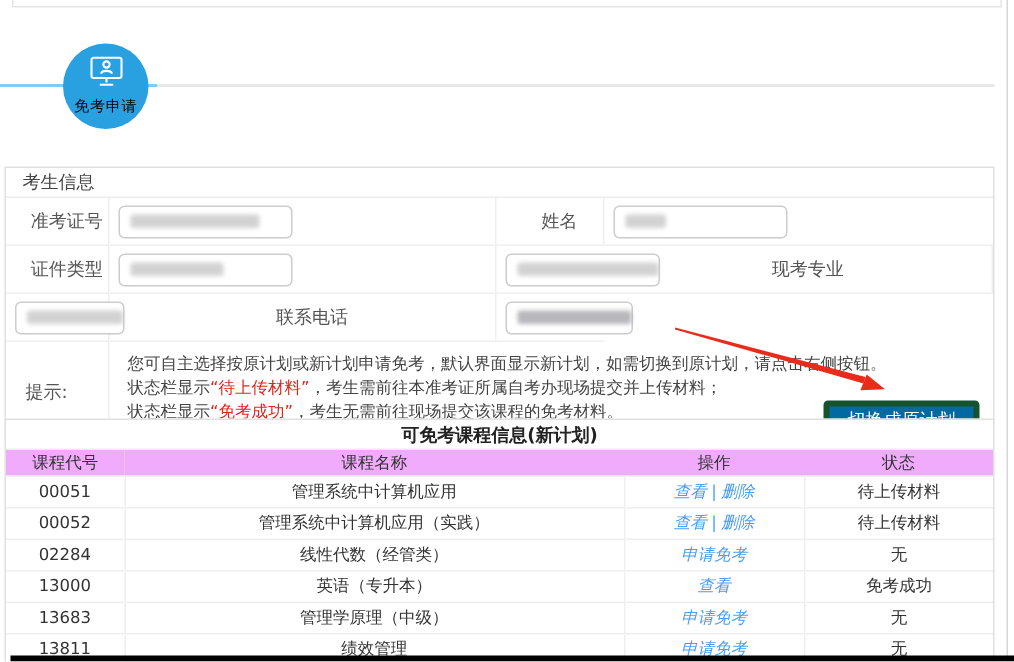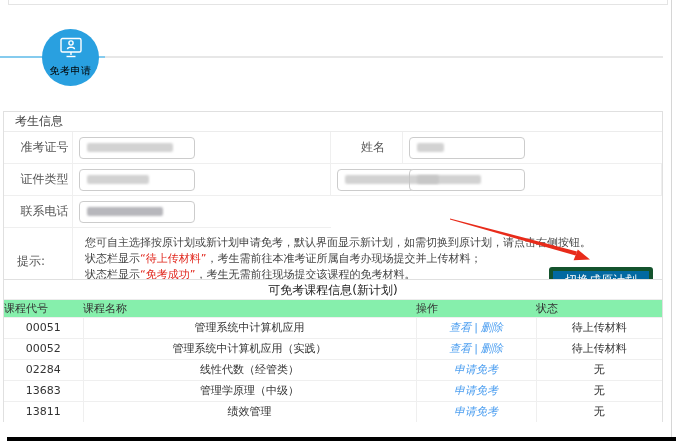--- a/index.html
+++ b/index.html
@@ -49,24 +49,24 @@
   .hint-body { position:relative; padding:7px 10px 6px 12px; font-size:11px; line-height:16px;
     color:#444; min-height:66px; }
   .red { color:#e0251b; }
   .switch-btn { position:absolute; right:9px; bottom:7px; height:20px; padding:0 12px;
     background:#0369a1; color:#fff; border:4px solid #14532d; border-radius:3px; font-size:12px;
     line-height:18px; cursor:pointer; font-family:inherit; }
 
   
   .table-panel { position:absolute; left:3px; top:279px; width:660px; background:#fff;
     border:1px solid #e0e0e0; border-bottom:none; }
-  .table-title { height:20px; line-height:20px; text-align:center; font-weight:normal;
+  .table-title { height:20px; line-height:20px; text-align:center; font-weight:bold;
     font-size:12px; color:#222; border-bottom:1px solid #ececec; }
   table { width:100%; border-collapse:collapse; table-layout:fixed; }
-  thead td { height:17px; background:#86efac; color:#333; text-align:left; font-size:11px; }
+  thead td { height:17px; background:#f0abfc; color:#333; text-align:center; font-size:11px; }
   tbody td { height:21px; text-align:center; font-size:11px; color:#333;
     border-top:1px solid #efefef; }
   tbody td + td { border-left:1px solid #efefef; }
   a.op { color:#4c9ef0; text-decoration:none; cursor:pointer;font-style:italic; }
   .sep { color:#4c9ef0; margin:0 3px; }
 
   
   .bottom-bar { position:absolute; left:7px; right:0; bottom:0; height:4px; background:#000; }
 
   
@@ -120,20 +120,21 @@
         <div class="inputbox">
             <div class="blob" style="width:62px"></div>
           </div>
       </div>
       <div class="cell inp">
         <div class="inputbox">
             <div class="blob" style="width:94px"></div>
           </div>
       </div>
 
+      <div class="cell lab">现考专业</div>
       <div class="cell inp mid">
         <div class="inputbox">
             <div class="blob" style="width:64px"></div>
           </div>
       </div>
       <div class="cell lab">联系电话</div>
       <div class="cell inp">
         <div class="inputbox">
             <div class="blob dark" style="width:76px"></div>
           </div>
@@ -181,20 +182,26 @@
           <td><a class="op">查看</a><span class="sep">|</span><a class="op">删除</a></td>
           <td>待上传材料</td>
         </tr>
         <tr>
           <td>02284</td>
           <td>线性代数（经管类）</td>
           <td><a class="op">申请免考</a></td>
           <td>无</td>
         </tr>
         <tr>
+          <td>13000</td>
+          <td>英语（专升本）</td>
+          <td><a class="op">查看</a></td>
+          <td>免考成功</td>
+        </tr>
+        <tr>
           <td>13683</td>
           <td>管理学原理（中级）</td>
           <td><a class="op">申请免考</a></td>
           <td>无</td>
         </tr>
         <tr>
           <td>13811</td>
           <td>绩效管理</td>
           <td><a class="op">申请免考</a></td>
           <td>无</td>

